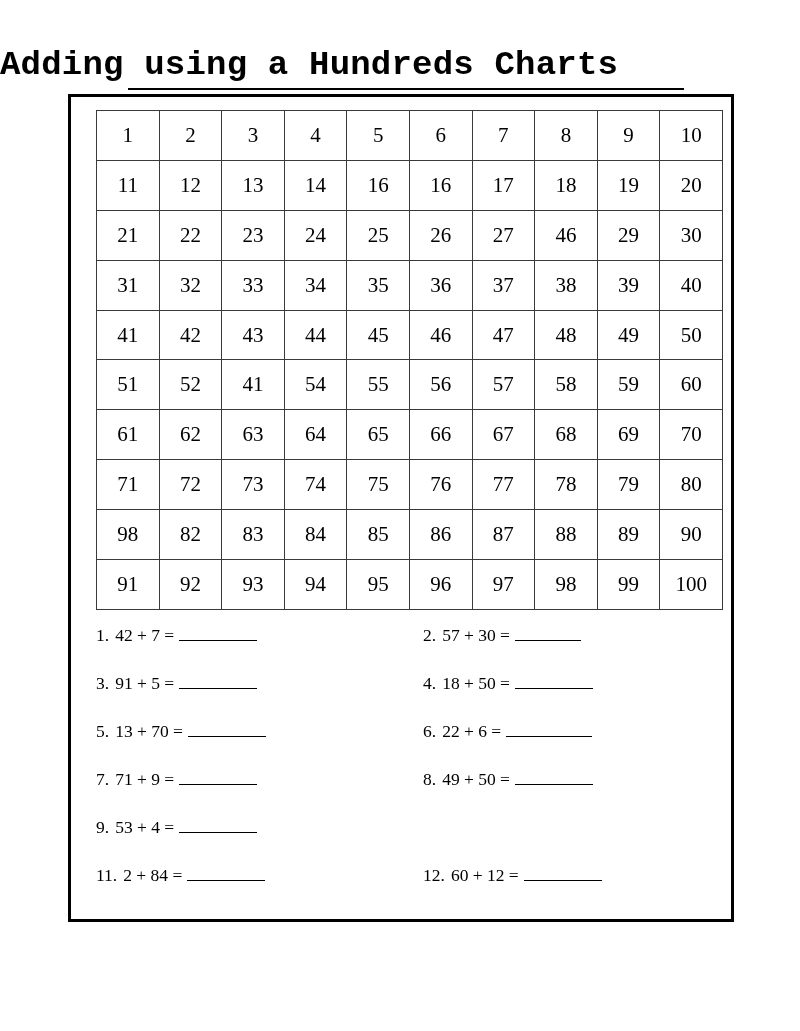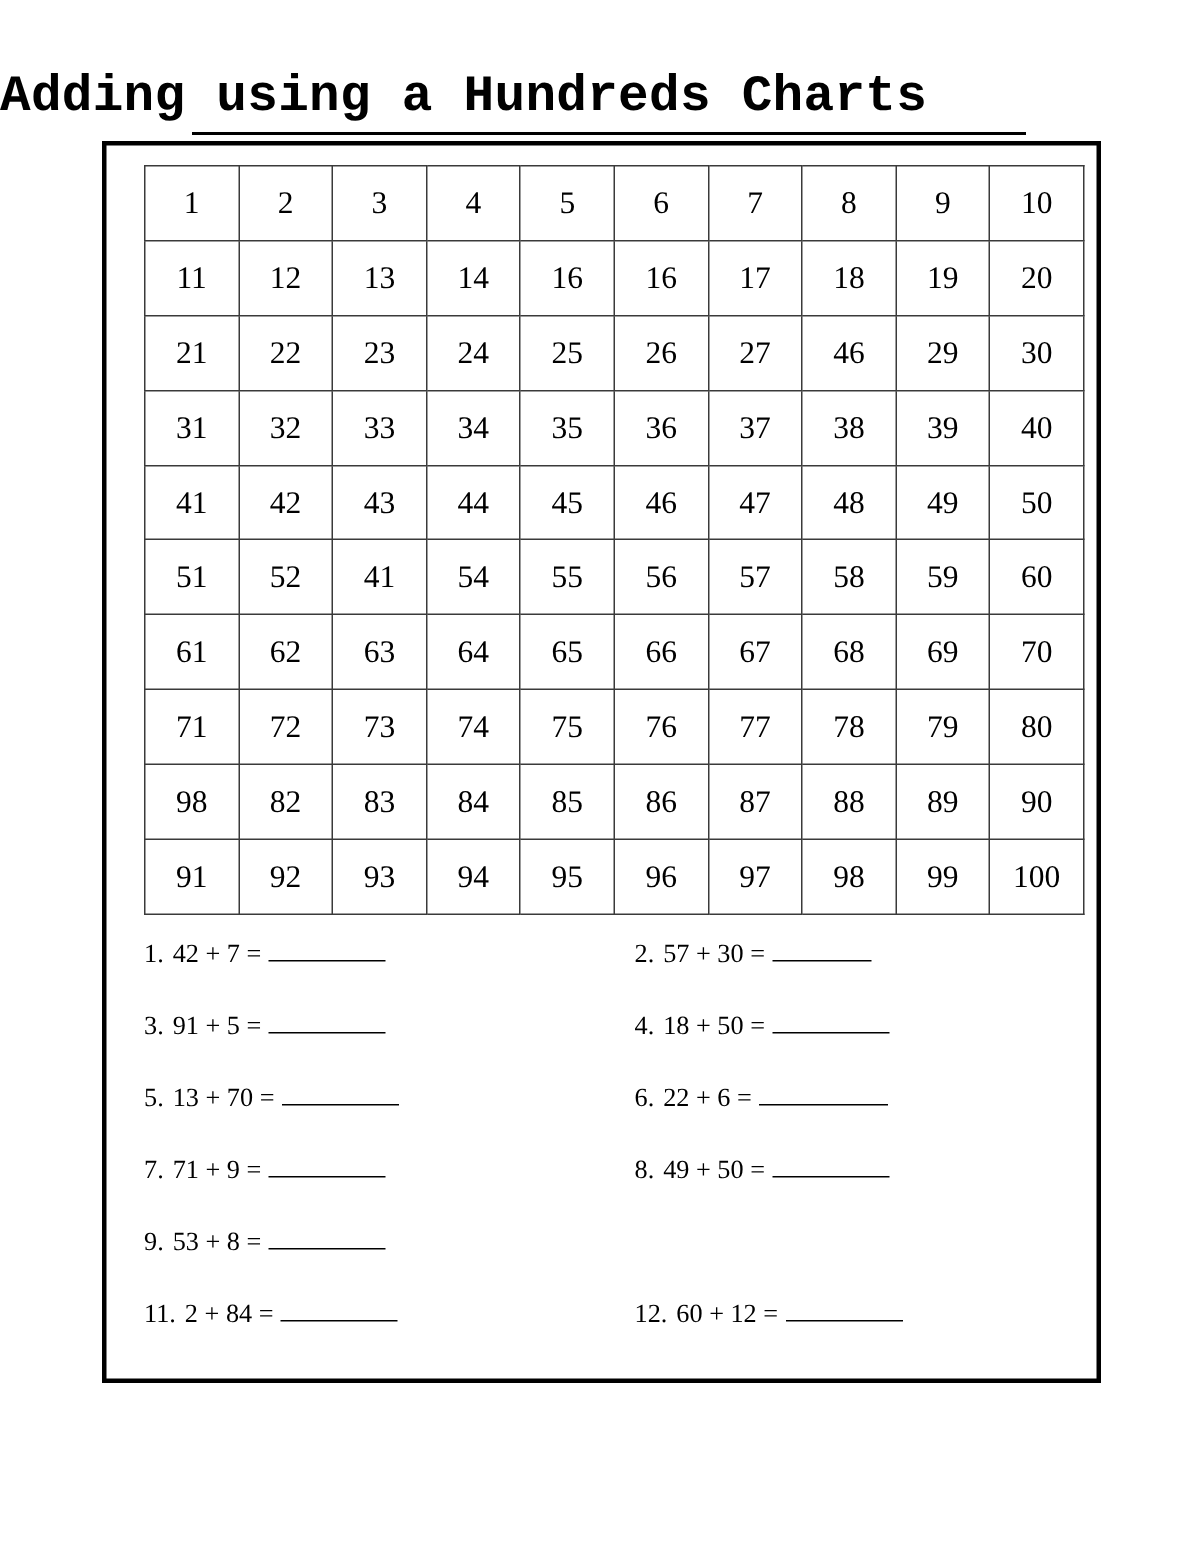--- a/index.html
+++ b/index.html
@@ -299,21 +299,21 @@
       <div class="prob right">
         <span class="num">8.</span>
         <span class="expr">49 + 50 =</span>
         <span class="blank"></span>
       </div>
     </div>
 
     <div class="prob-row">
       <div class="prob left">
         <span class="num">9.</span>
-        <span class="expr">53 +  8 =</span>
+        <span class="expr">53 +  4 =</span>
         <span class="blank"></span>
       </div>
     </div>
 
     <div class="prob-row">
       <div class="prob left">
         <span class="num">11.</span>
         <span class="expr">2 + 84 =</span>
         <span class="blank"></span>
       </div>

